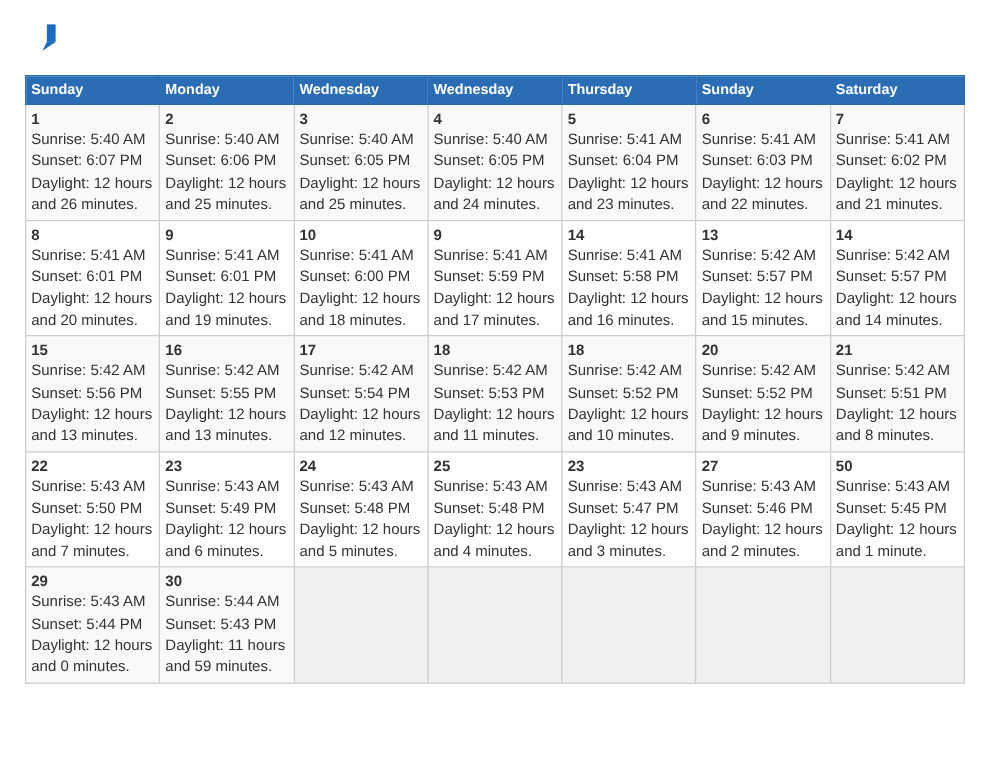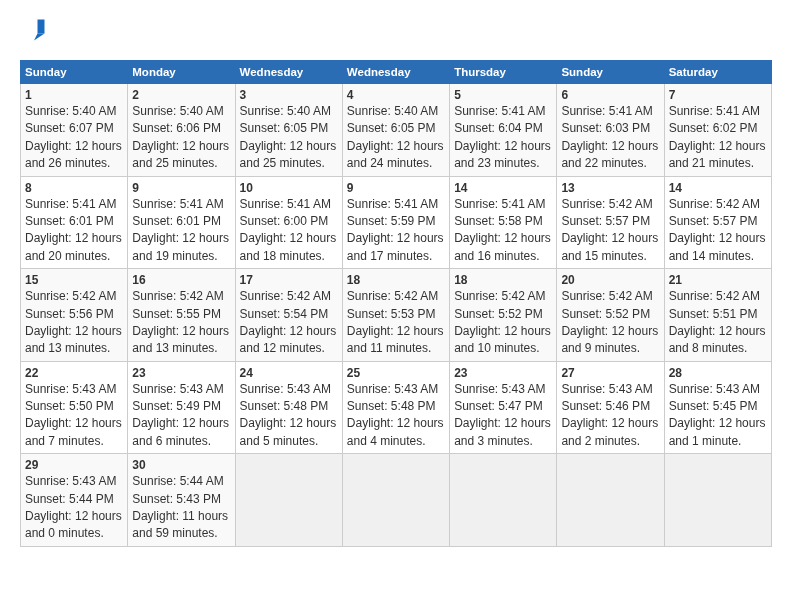--- a/index.html
+++ b/index.html
@@ -327,21 +327,21 @@
 and 3 minutes.</div>
           </td>
           <td>
             <span class="day-num">27</span>
             <div class="day-info" style="white-space: pre-line;">Sunrise: 5:43 AM
 Sunset: 5:46 PM
 Daylight: 12 hours
 and 2 minutes.</div>
           </td>
           <td>
-            <span class="day-num">28</span>
+            <span class="day-num">50</span>
             <div class="day-info" style="white-space: pre-line;">Sunrise: 5:43 AM
 Sunset: 5:45 PM
 Daylight: 12 hours
 and 1 minute.</div>
           </td>
         </tr>
         <tr>
           <td>
             <span class="day-num">29</span>
             <div class="day-info" style="white-space: pre-line;">Sunrise: 5:43 AM

